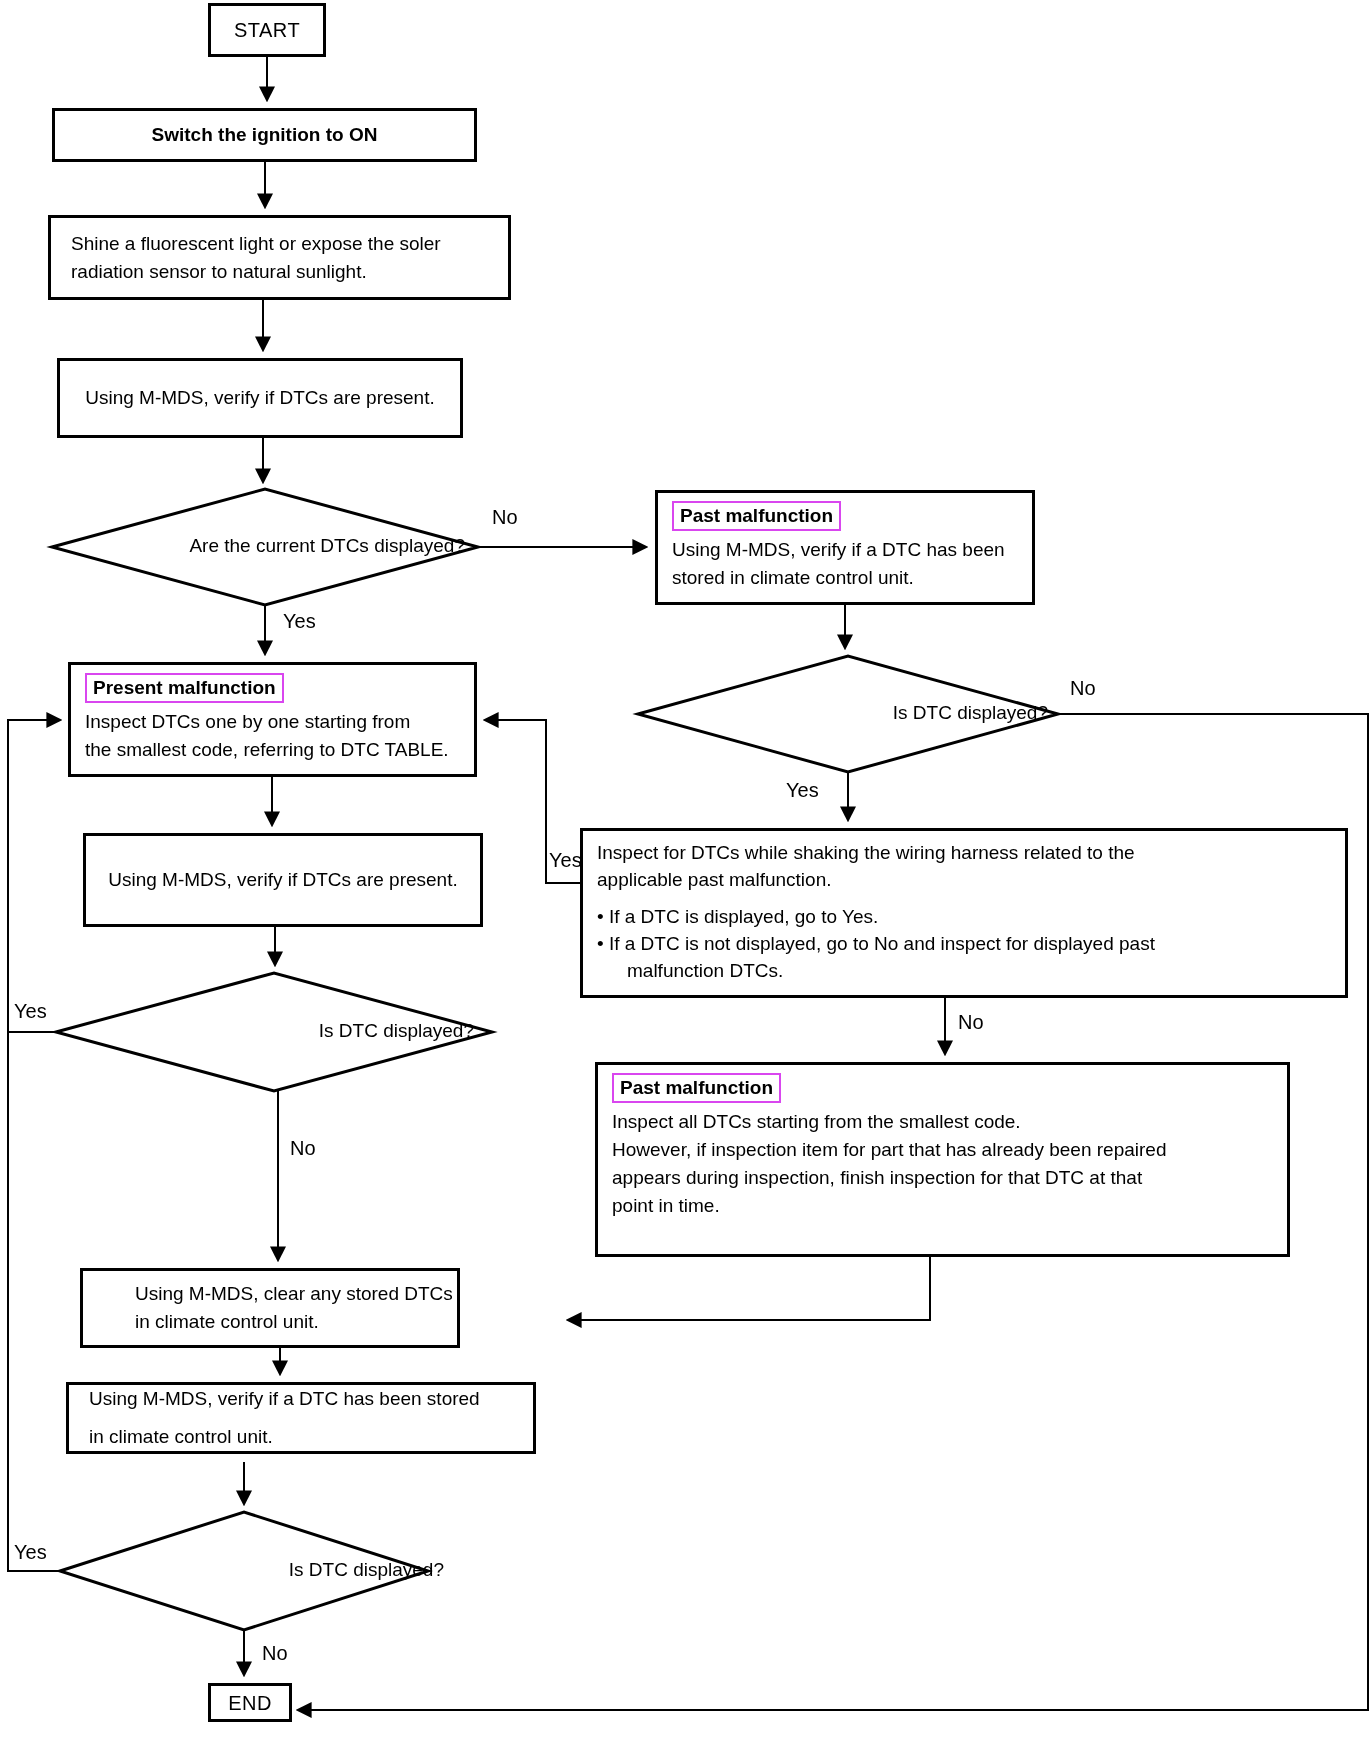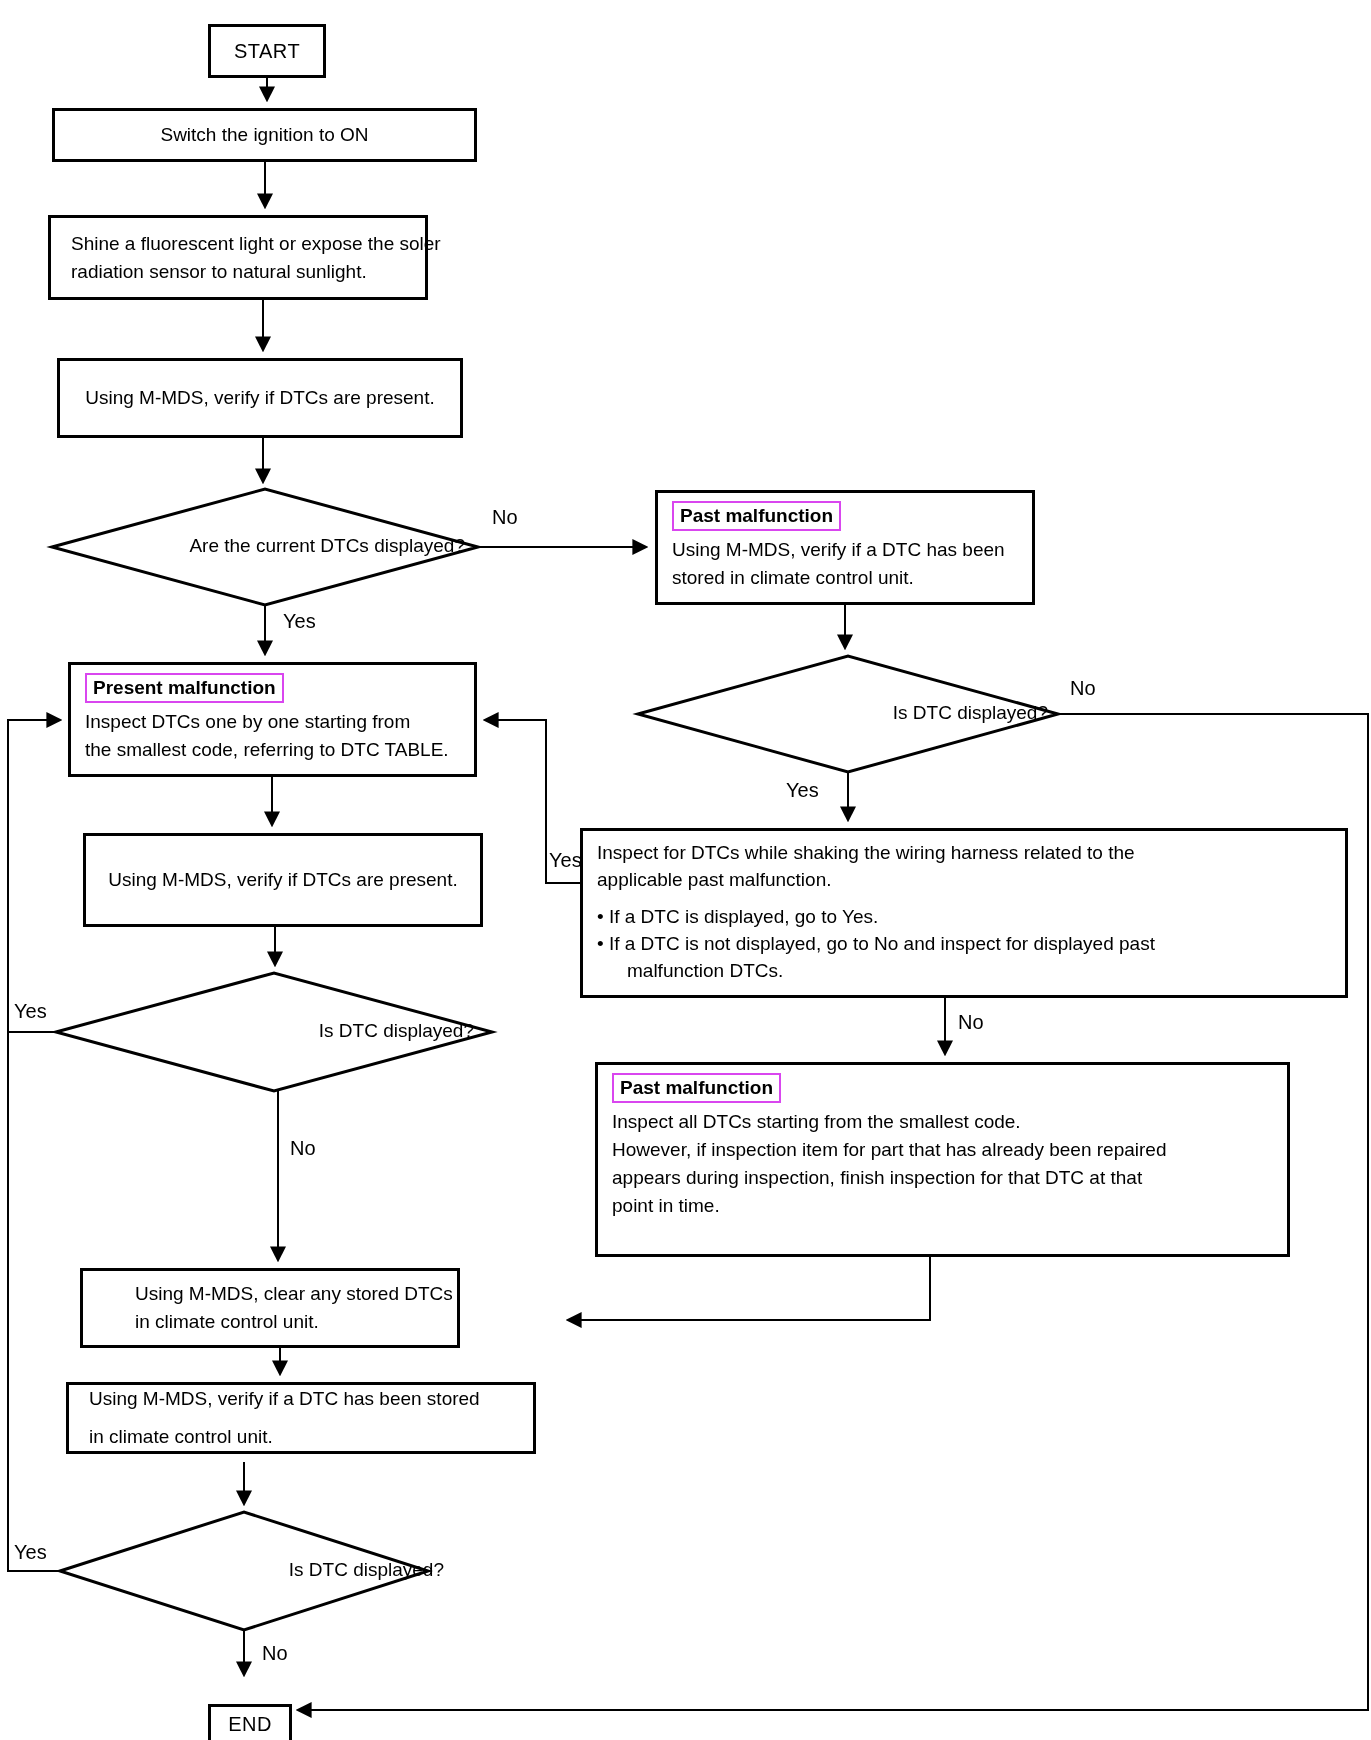--- a/index.html
+++ b/index.html
@@ -50,21 +50,20 @@
     padding: 0px 6px;
     font-weight: bold;
     margin-bottom: 5px;
     line-height: 26px;
     white-space: nowrap;
   }
   .line { white-space: nowrap; }
   .terminator {
     font-size: 20px;
     letter-spacing: 0.5px;
-    margin-top: 21px;
   }
   .diamond-label {
     position: absolute;
     width: 400px;
     text-align: right;
     font-size: 19px;
     line-height: 28px;
     white-space: nowrap;
   }
   .edge-label {
@@ -116,25 +115,25 @@
       <polygon points="638,714 848,656 1058,714 848,772"></polygon>
       <polygon points="56,1032 274,973 492,1032 274,1091"></polygon>
       <polygon points="60,1571 244,1512 428,1571 244,1630"></polygon>
     </g>
   </svg>
 
   <div class="node center terminator" style="left:208px; top:3px; width:118px; height:54px;">
     <span>START</span>
   </div>
 
-  <div class="node center" style="left:52px; top:108px; width:425px; height:54px;">
+  <div class="node center" style="left:52px; top:108px; width:425px; height:54px;font-weight:bold;">
     <span class="line">Switch the ignition to ON</span>
   </div>
 
-  <div class="node vcenter" style="left:48px; top:215px; width:380px; height:85px; padding-left:20px;">
+  <div class="node vcenter" style="left:48px; top:215px; width:463px; height:85px; padding-left:20px;">
     <div class="line">Shine a fluorescent light or expose the soler</div>
     <div class="line">radiation sensor to natural sunlight.</div>
   </div>
 
   <div class="node center" style="left:57px; top:358px; width:406px; height:80px;">
     <span class="line">Using M-MDS, verify if DTCs are present.</span>
   </div>
 
   <div class="diamond-label" style="left:65px; top:532px;">Are the current DTCs displayed?</div>
   <div class="edge-label" style="left:492px; top:505px;">No</div>

